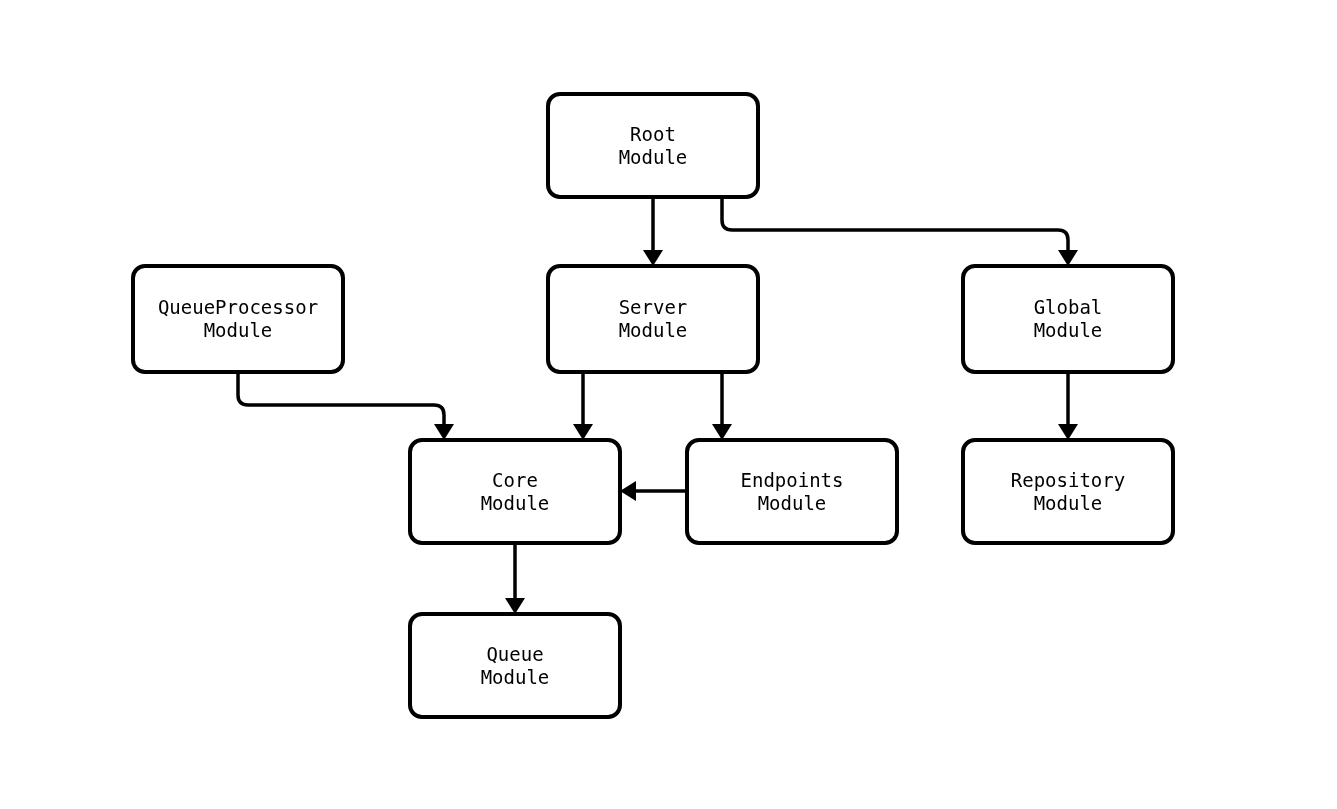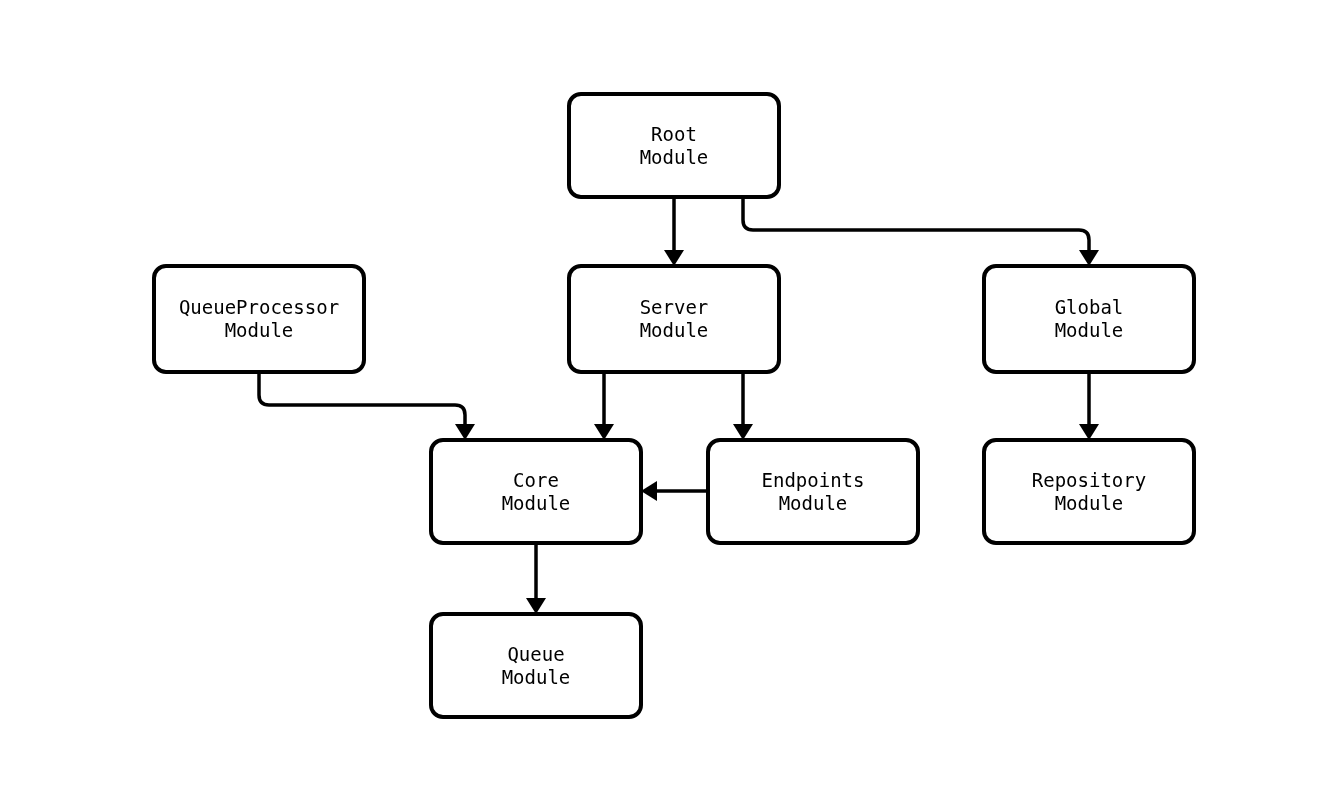--- a/index.html
+++ b/index.html
@@ -12,21 +12,20 @@
     width: 1337px;
     height: 809px;
     overflow: hidden;
     font-family: "DejaVu Sans Mono", "Liberation Mono", monospace;
   }
   #diagram-root {
     position: relative;
     width: 1211px;
     height: 809px;
     background: #ffffff;
-    padding-left: 21px;
   }
   svg#diagram-svg {
     display: block;
     width: 1337px;
     height: 809px;
   }
   .node-box {
     fill: #ffffff;
     stroke: #000000;
     stroke-width: 4;

